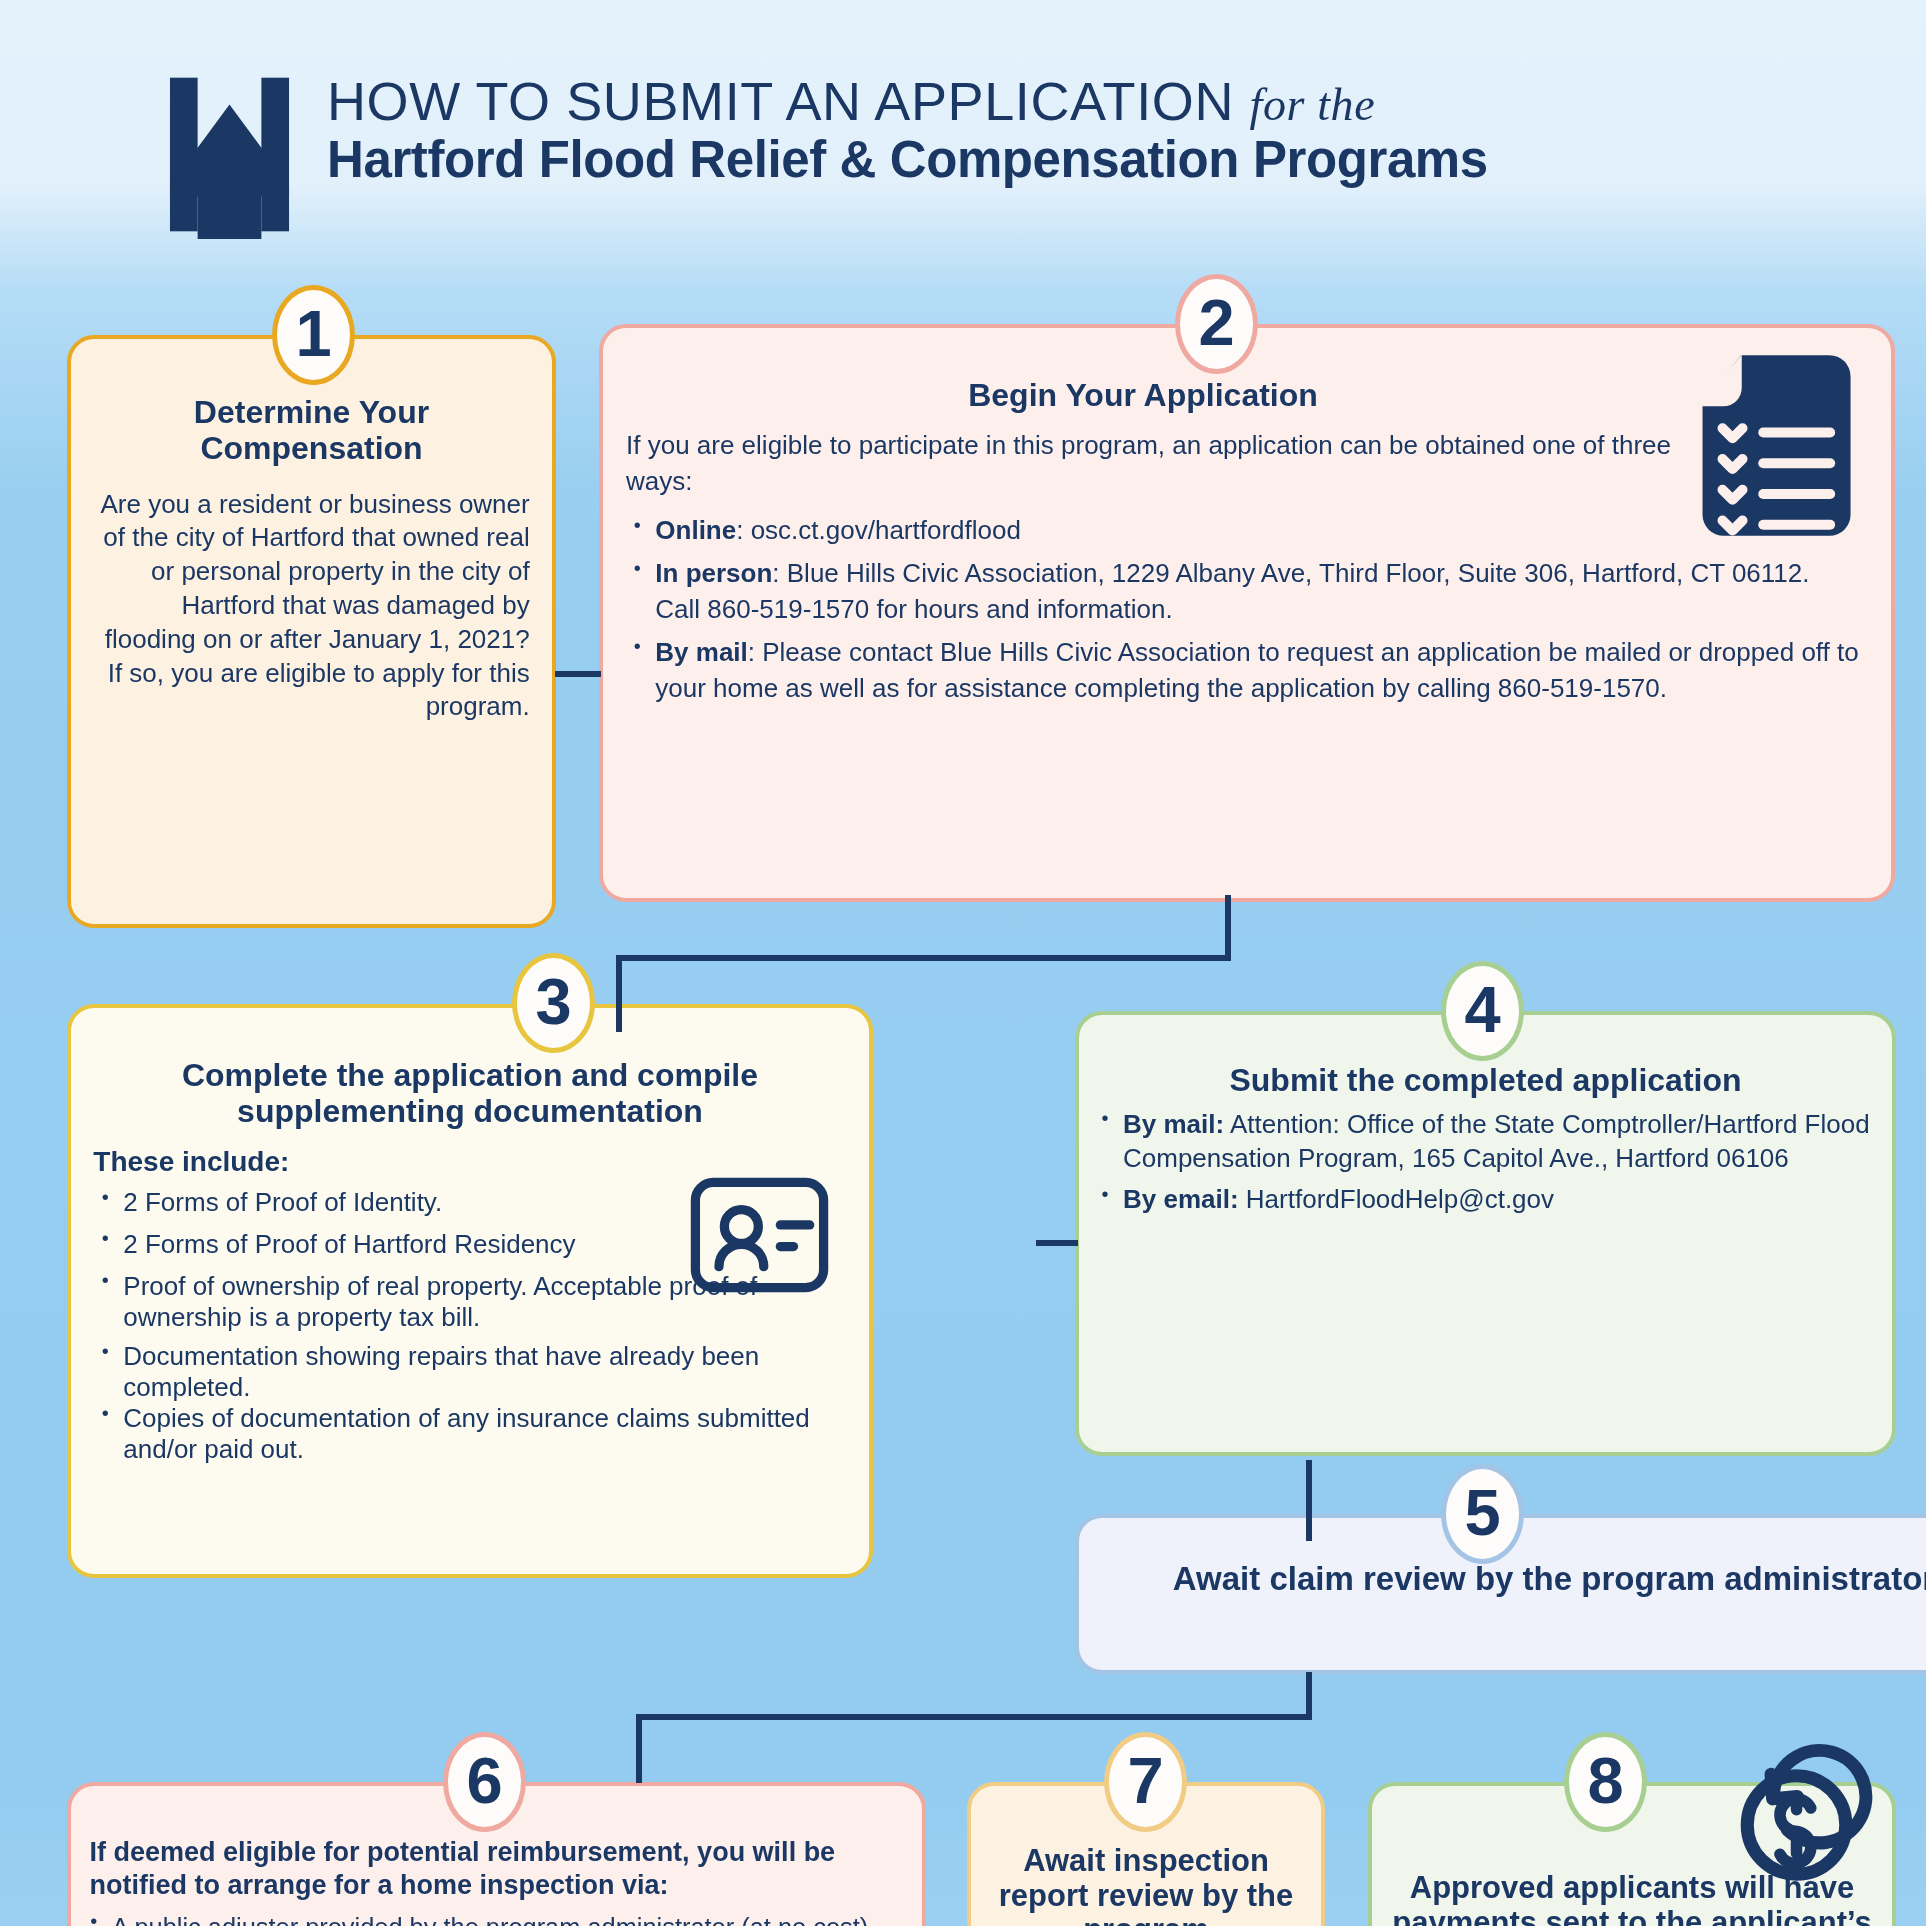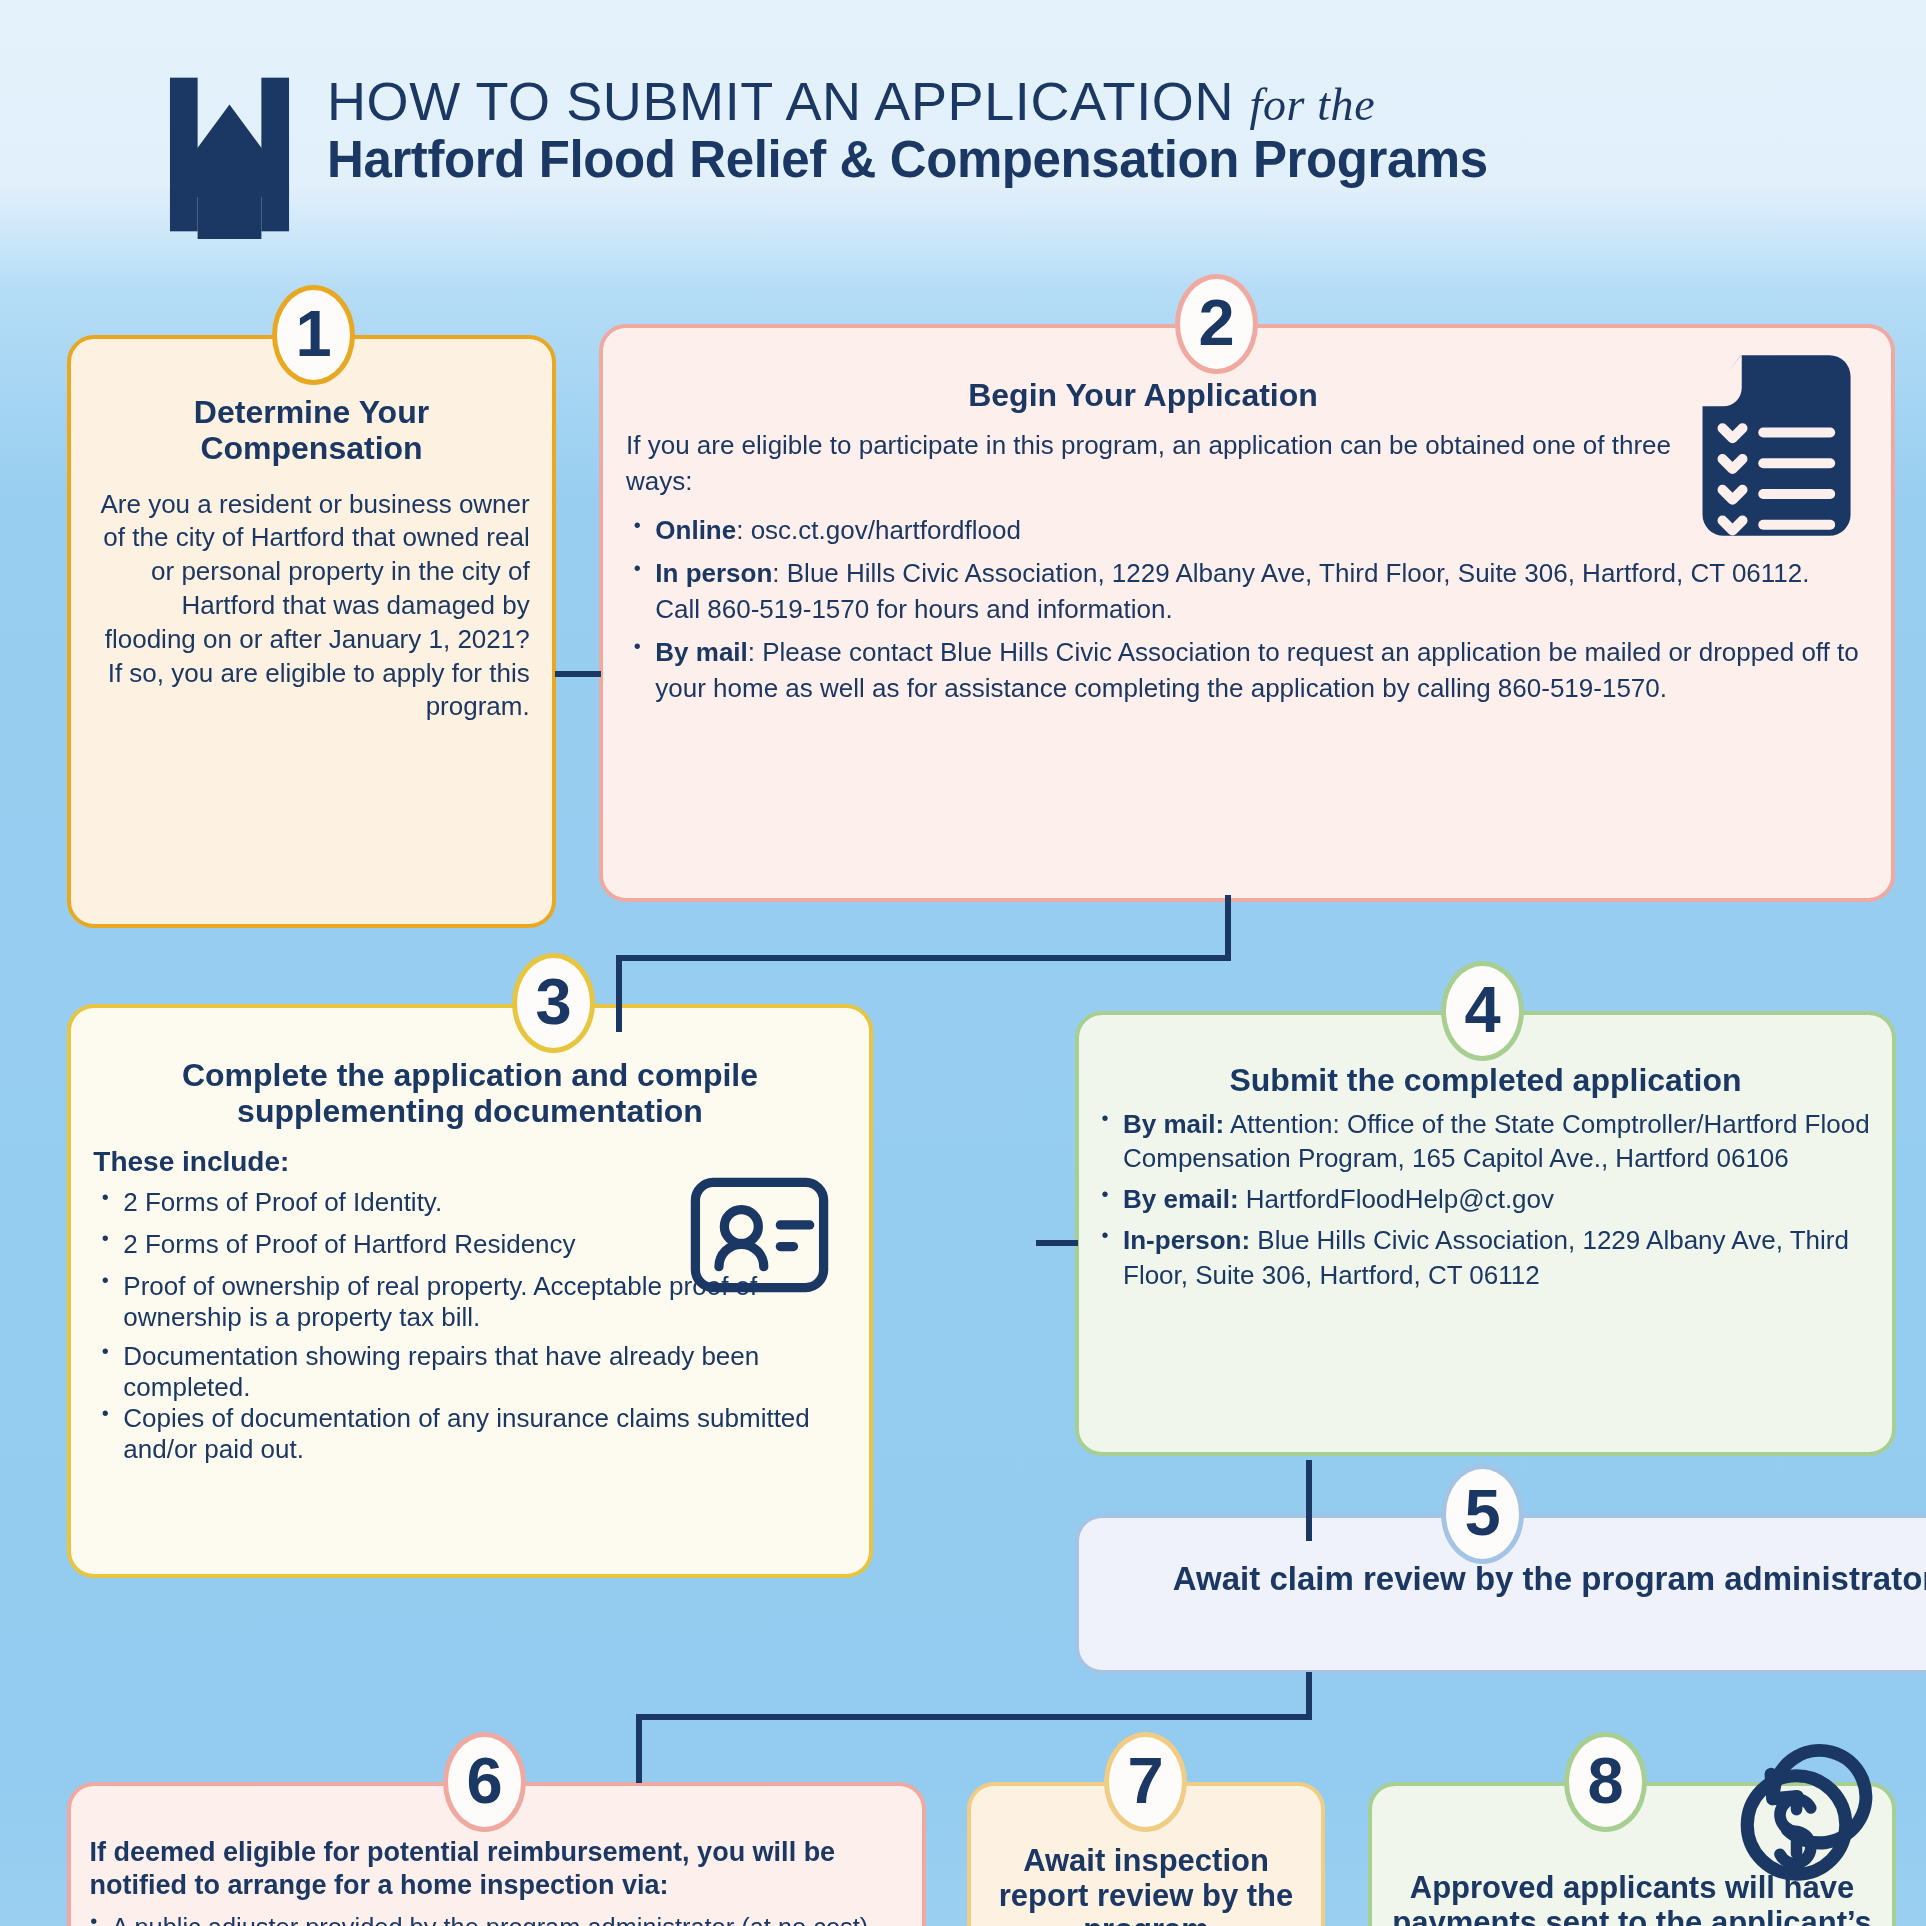--- a/index.html
+++ b/index.html
@@ -200,21 +200,20 @@
       <li style="margin-bottom:8.5px;">Copies of documentation of any insurance claims submitted and/or paid out.</li>
     </ul>
   </div>
   <div class="badge" style="left:512px; top:953px; border-color:#e8c53f;">3</div>
 
   <div class="card" style="left:1075px; top:1011px; width:821px; height:445px; background:#f0f6ec; border-color:#a7cf92;">
     <div class="c-title" style="font-size:32px; margin:48px 19px 0 19px;">Submit the completed application</div>
     <ul class="c-list" style="margin:7.7px 17.7px 0 14px; font-size:26px; color:#1b3764; line-height:1.34;">
       <li style="margin-bottom:6.2px;"><span class="b">By mail:</span><span> Attention: Office of the State Comptroller/Hartford Flood Compensation Program, 165 Capitol Ave., Hartford 06106</span></li>
       <li style="margin-bottom:6.2px;"><span class="b">By email:</span><span> HartfordFloodHelp@ct.gov</span></li>
-      <li style="margin-bottom:0;"><span class="b">In-person:</span><span> Blue Hills Civic Association, 1229 Albany Ave, Third Floor, Suite 306, Hartford, CT 06112</span></li>
     </ul>
   </div>
   <div class="badge" style="left:1441px; top:961px; border-color:#a7cf92;">4</div>
 
   <div class="card" style="left:1075px; top:1514px; width:958px; height:160px; background:#eff2fb; border-color:#a3c4e5;">
     <div class="c-title" style="font-size:33px; margin:43px 42px 0 42px;">Await claim review by the program administrator</div>
   </div>
   <div class="badge" style="left:1441px; top:1464px; border-color:#a3c4e5;">5</div>
 
   <div class="card" style="left:67px; top:1782px; width:859px; height:516px; background:#fdf0ec; border-color:#f0a9a0;">

